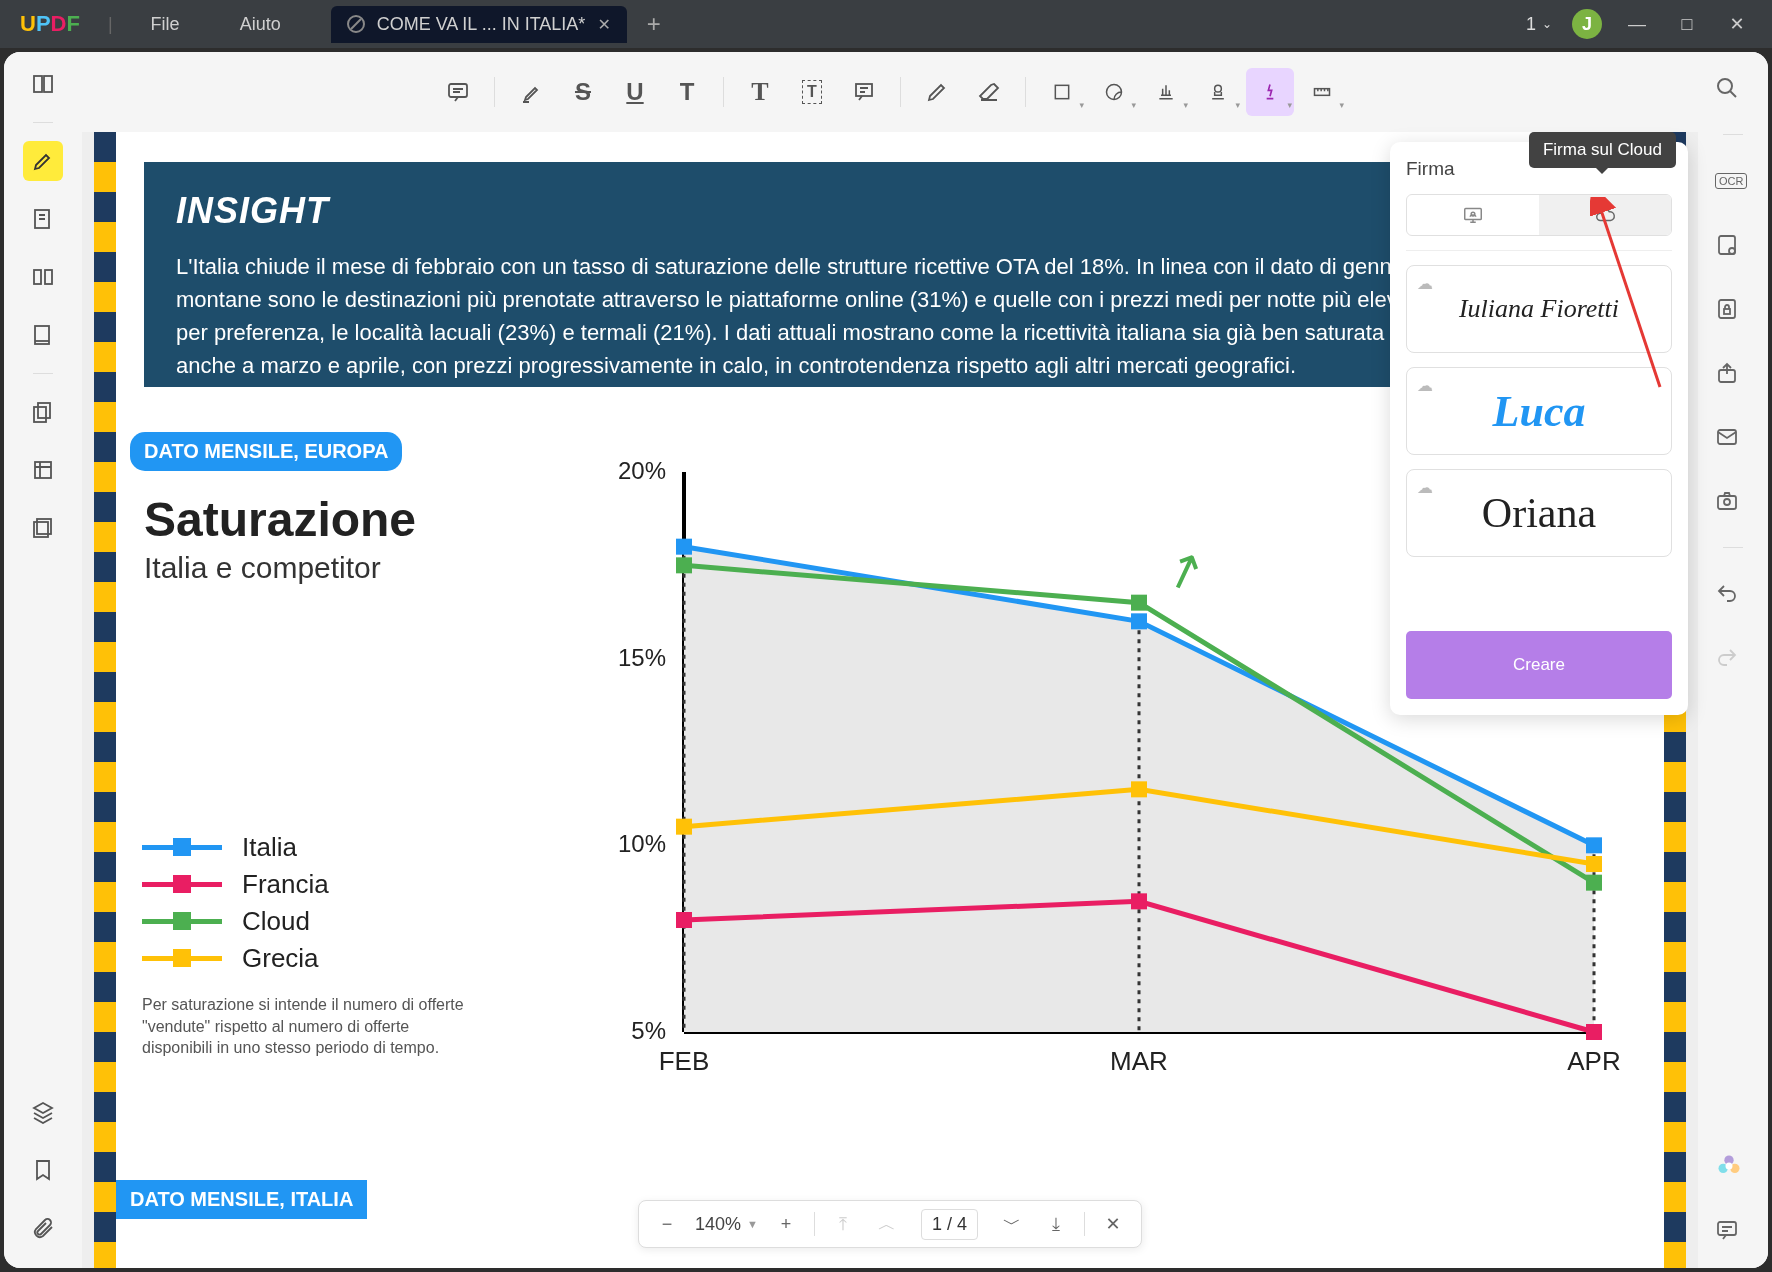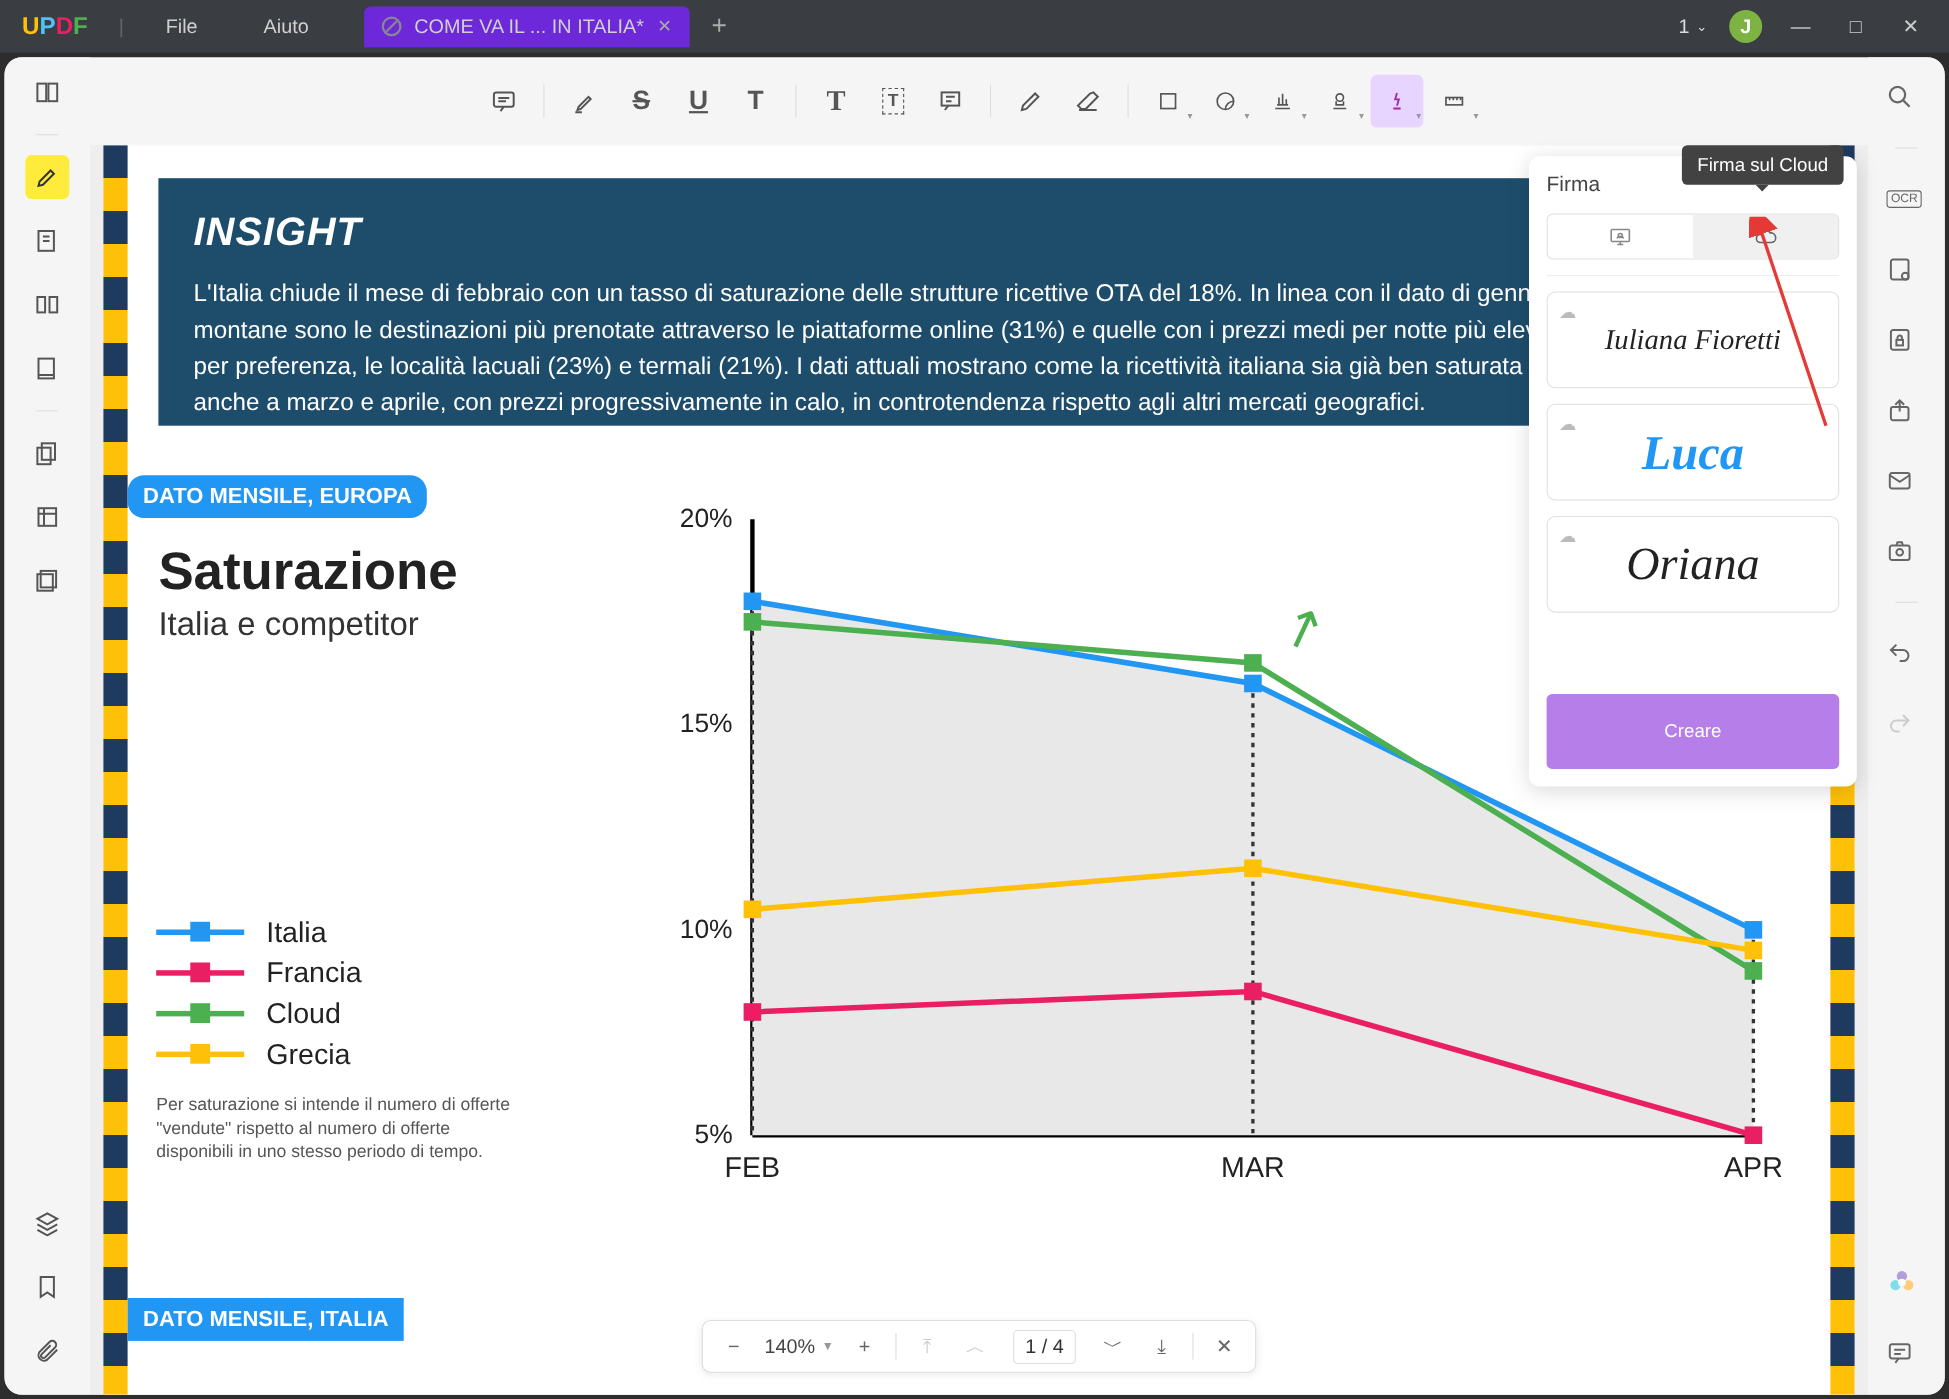--- a/index.html
+++ b/index.html
@@ -4,21 +4,21 @@
 <style>
 * { box-sizing: border-box; margin: 0; padding: 0; }
 body { font-family: -apple-system, "Segoe UI", Arial, sans-serif; background: #2d2d2d; width: 1772px; height: 1272px; overflow: hidden; position: relative; }
 
 
 .titlebar { height: 48px; background: #3a3e42; display: flex; align-items: center; color: #d0d0d0; font-size: 18px; }
 .logo { padding: 0 20px; font-weight: bold; font-size: 22px; }
 .logo .u { color: #ffc107; } .logo .p { color: #4fc3f7; } .logo .d { color: #e91e63; } .logo .f { color: #4caf50; }
 .title-sep { color: #666; padding: 0 8px; }
 .menu-item { padding: 0 30px; cursor: pointer; }
-.tab { background: #6d28d9; padding: 8px 16px; display: flex; align-items: center; gap: 12px; border-radius: 6px 6px 0 0; margin-left: 20px; }
+.tab { background: #0f172a; padding: 8px 16px; display: flex; align-items: center; gap: 12px; border-radius: 6px 6px 0 0; margin-left: 20px; }
 .tab-icon-circle { width: 18px; height: 18px; border: 2px solid #888; border-radius: 50%; position: relative; }
 .tab-icon-circle::after { content: ''; position: absolute; width: 14px; height: 2px; background: #888; transform: rotate(-45deg); top: 6px; left: 0; }
 .tab-close { color: #aaa; font-size: 16px; cursor: pointer; }
 .tab-add { margin-left: 20px; color: #aaa; font-size: 24px; cursor: pointer; }
 .title-right { margin-left: auto; display: flex; align-items: center; gap: 20px; padding-right: 20px; }
 .page-dd { color: #ddd; display: flex; align-items: center; gap: 6px; }
 .avatar { width: 30px; height: 30px; background: #7cb342; border-radius: 50%; display: flex; align-items: center; justify-content: center; color: #fff; font-weight: bold; }
 .win-btn { color: #ccc; font-size: 18px; cursor: pointer; width: 30px; text-align: center; }
 
 
@@ -49,21 +49,21 @@
 .page { position: absolute; top: 0; left: 12px; right: 12px; background: #fff; min-height: 1200px; }
 .page-margin-l { position: absolute; left: 0; top: 0; width: 22px; height: 100%; background: repeating-linear-gradient(to bottom, #1e3a5f 0 30px, #ffc107 30px 60px); }
 .page-margin-r { position: absolute; right: 0; top: 0; width: 22px; height: 100%; background: repeating-linear-gradient(to bottom, #1e3a5f 0 30px, #ffc107 30px 60px); }
 
 .insight-box { position: absolute; top: 30px; left: 50px; right: 50px; height: 225px; background: #1e4d6b; color: #fff; padding: 28px 32px; }
 .insight-title { font-size: 36px; font-weight: 900; font-style: italic; letter-spacing: 1px; margin-bottom: 18px; }
 .insight-text { font-size: 22px; line-height: 1.5; }
 .insight-badge { position: absolute; right: 30px; top: 20px; }
 
 .section-tag { position: absolute; background: #2196f3; color: #fff; font-weight: bold; padding: 8px 14px; font-size: 20px; }
-.tag1 { top: 300px; left: 22px; border-radius: 15px; }
+.tag1 { top: 300px; left: 36px; border-radius: 15px; }
 .tag2 { top: 1048px; left: 22px; }
 
 .sat-block { position: absolute; top: 360px; left: 50px; width: 360px; }
 .sat-title { font-size: 48px; font-weight: 900; color: #222; }
 .sat-sub { font-size: 30px; color: #333; margin-top: 4px; }
 
 .legend { position: absolute; top: 700px; left: 48px; }
 .legend-row { display: flex; align-items: center; gap: 20px; margin-bottom: 6px; font-size: 26px; color: #222; }
 .legend-line { width: 80px; height: 5px; position: relative; }
 .legend-line::after { content: ''; position: absolute; width: 18px; height: 18px; top: -7px; left: 31px; background: inherit; }
@@ -81,21 +81,21 @@
 .sig-title { font-size: 19px; color: #444; }
 .sig-tabs { display: flex; gap: 0; margin-bottom: 14px; border: 1px solid #e0e0e0; border-radius: 6px; overflow: hidden; }
 .sig-tab { flex: 1; display: flex; align-items: center; justify-content: center; height: 40px; cursor: pointer; color: #666; }
 .sig-tab.active { background: #f0f0f0; }
 .sig-divider-h { height: 1px; background: #eee; margin-bottom: 14px; }
 .sig-item { border: 1px solid #e0e0e0; border-radius: 8px; height: 88px; margin-bottom: 14px; display: flex; align-items: center; justify-content: center; position: relative; cursor: pointer; }
 .sig-cloud { position: absolute; top: 8px; left: 10px; color: #bbb; font-size: 16px; }
 .sig-name { font-size: 26px; }
 .sig1 { font-family: 'Brush Script MT', cursive; font-style: italic; color: #222; }
 .sig2 { font-family: 'Brush Script MT', cursive; font-style: italic; color: #2196f3; font-size: 44px; font-weight: bold; }
-.sig3 { font-family: 'Brush Script MT', cursive; font-style: italic; color: #222; font-size: 42px; }
+.sig3 { font-family: 'Brush Script MT', cursive; color: #222; font-size: 42px; }
 .sig-create { width: 100%; background: #b57ee8; color: #fff; border: none; padding: 24px; border-radius: 5px; font-size: 17px; cursor: pointer; margin-top: 60px; }
 
 .tooltip { position: absolute; top: -10px; right: 12px; background: #424242; color: #fff; padding: 8px 14px; border-radius: 5px; font-size: 17px; z-index: 60; }
 .tooltip::after { content: ''; position: absolute; bottom: -6px; left: 50%; margin-left: -6px; border: 6px solid transparent; border-top-color: #424242; border-bottom: none; }
 
 .red-arrow { position: absolute; top: 145px; right: 88px; z-index: 55; pointer-events: none; }
 
 
 .page-nav { position: absolute; bottom: 20px; left: 50%; transform: translateX(-50%); background: #fff; border: 1px solid #ddd; border-radius: 8px; height: 48px; display: flex; align-items: center; padding: 0 12px; gap: 12px; box-shadow: 0 2px 8px rgba(0,0,0,0.08); z-index: 40; }
 .pn-btn { width: 32px; height: 32px; display: flex; align-items: center; justify-content: center; color: #666; cursor: pointer; font-size: 18px; }

